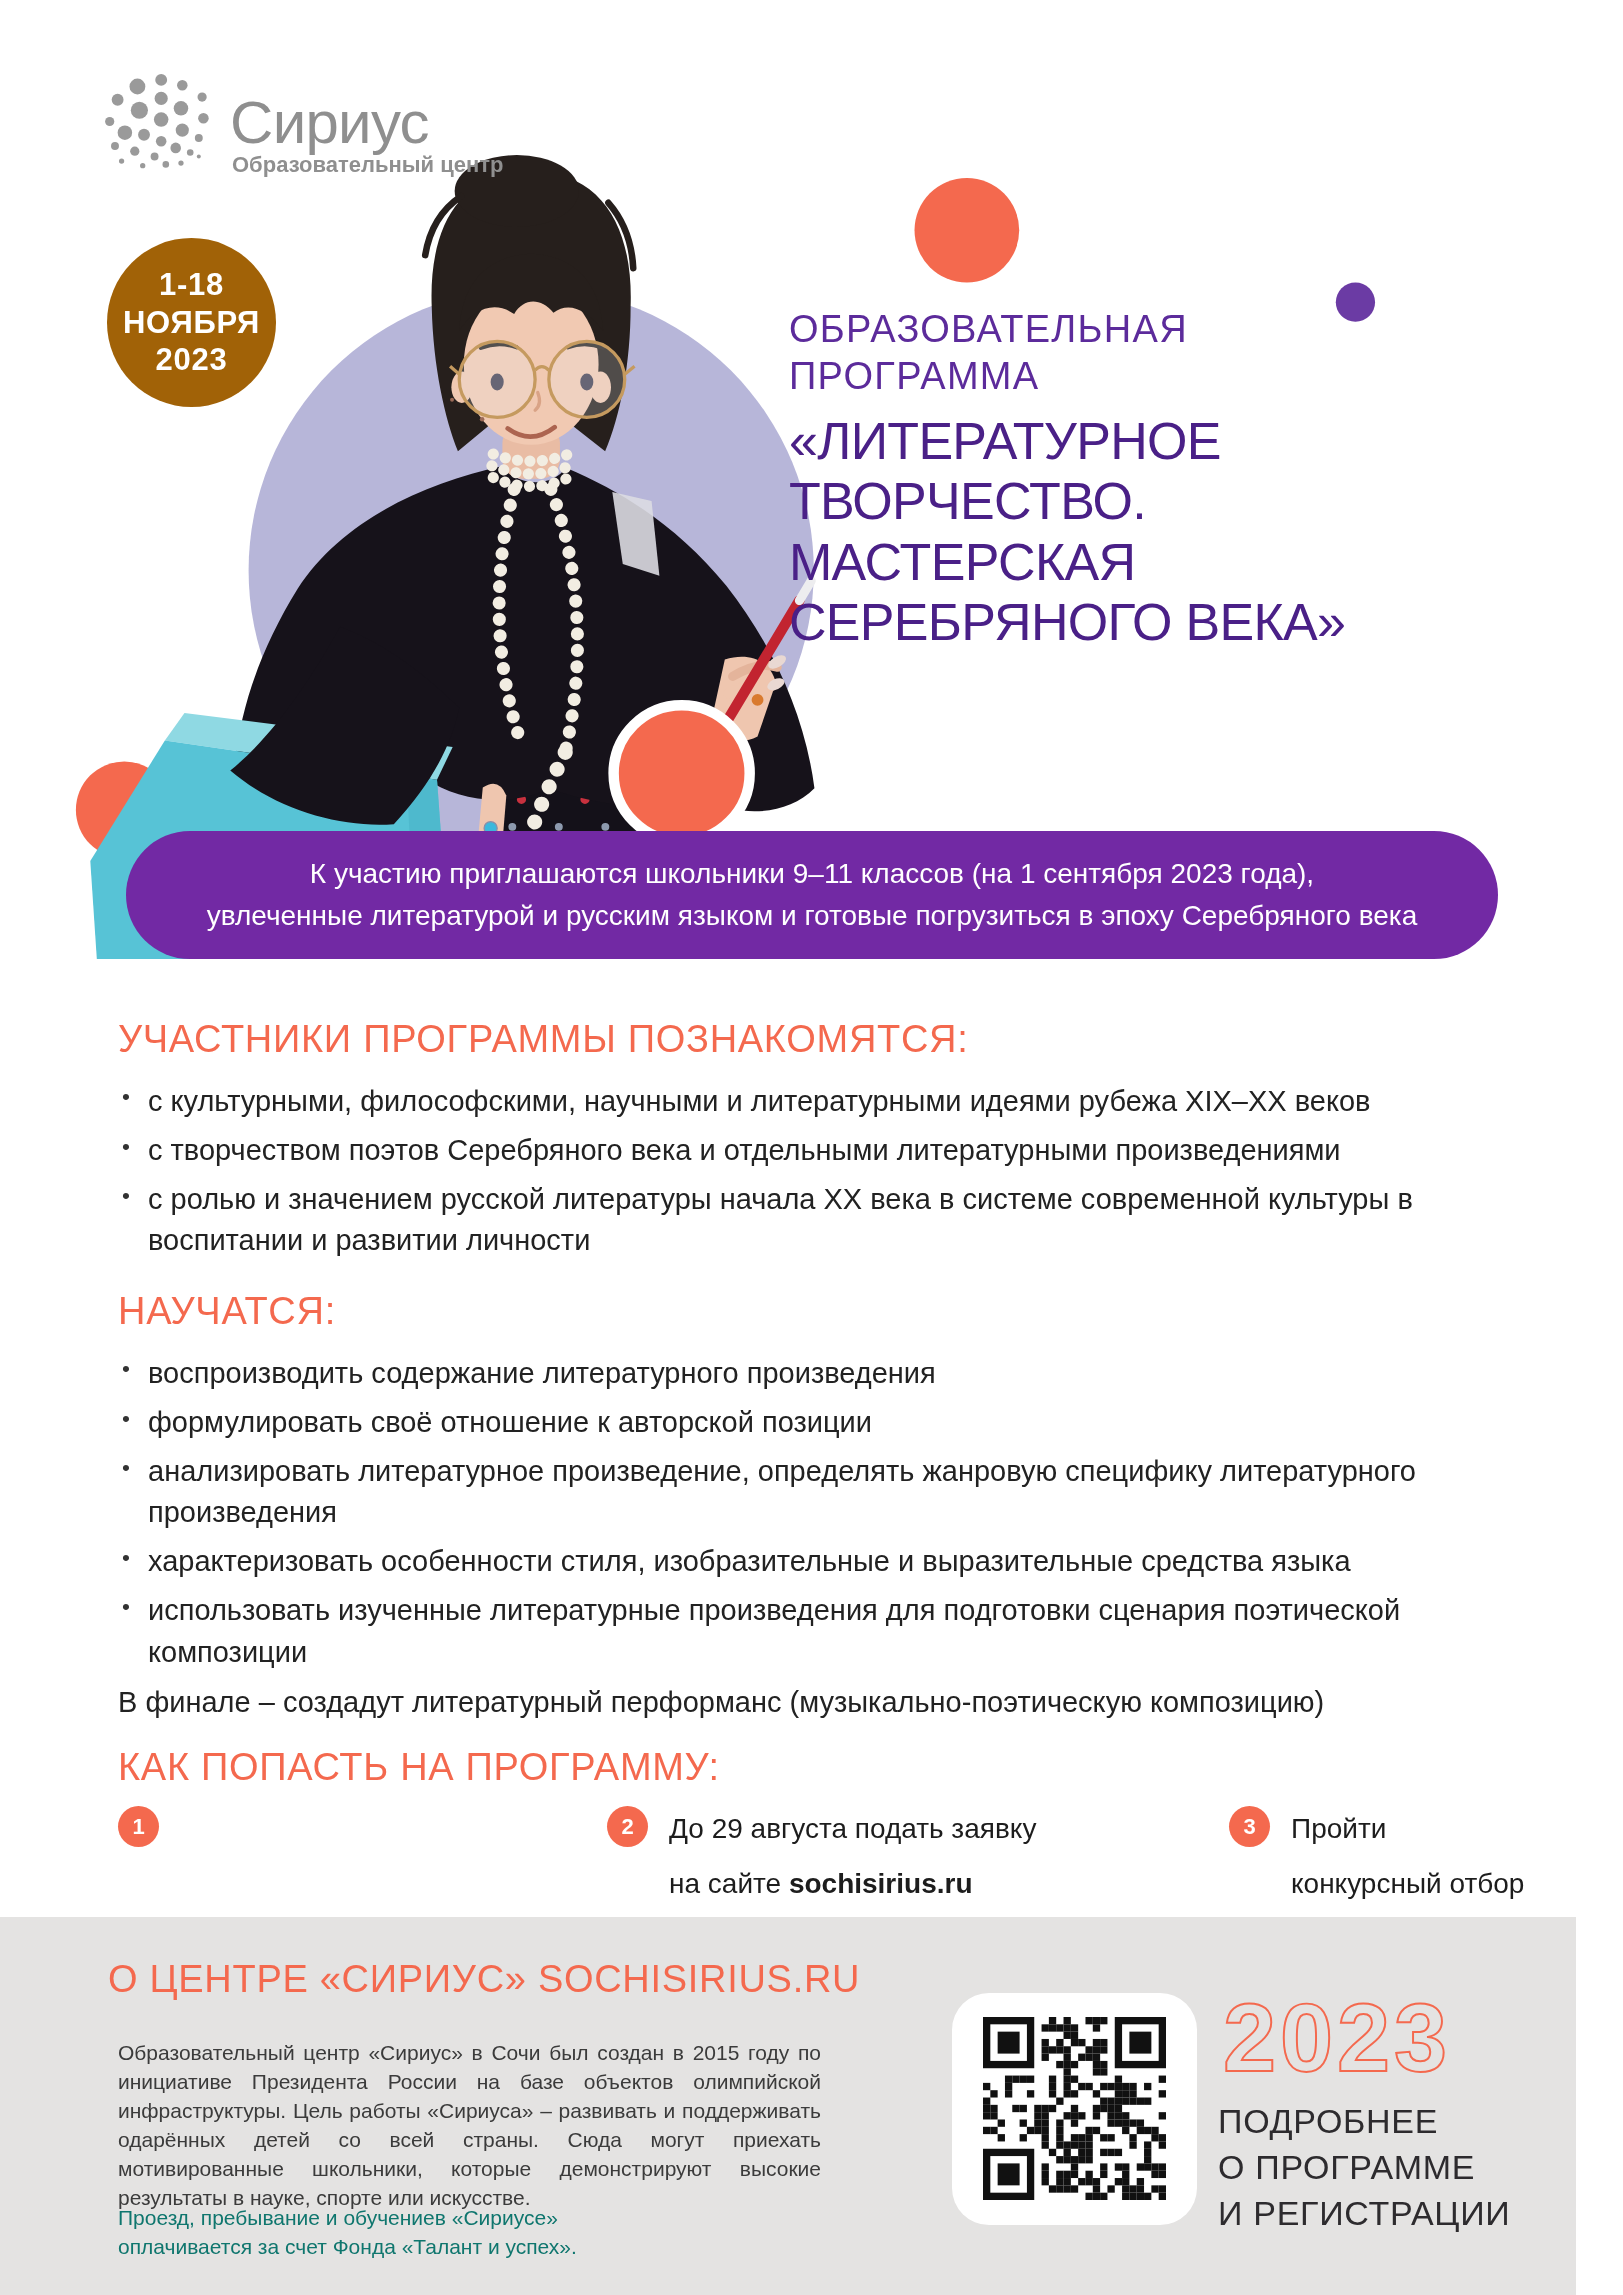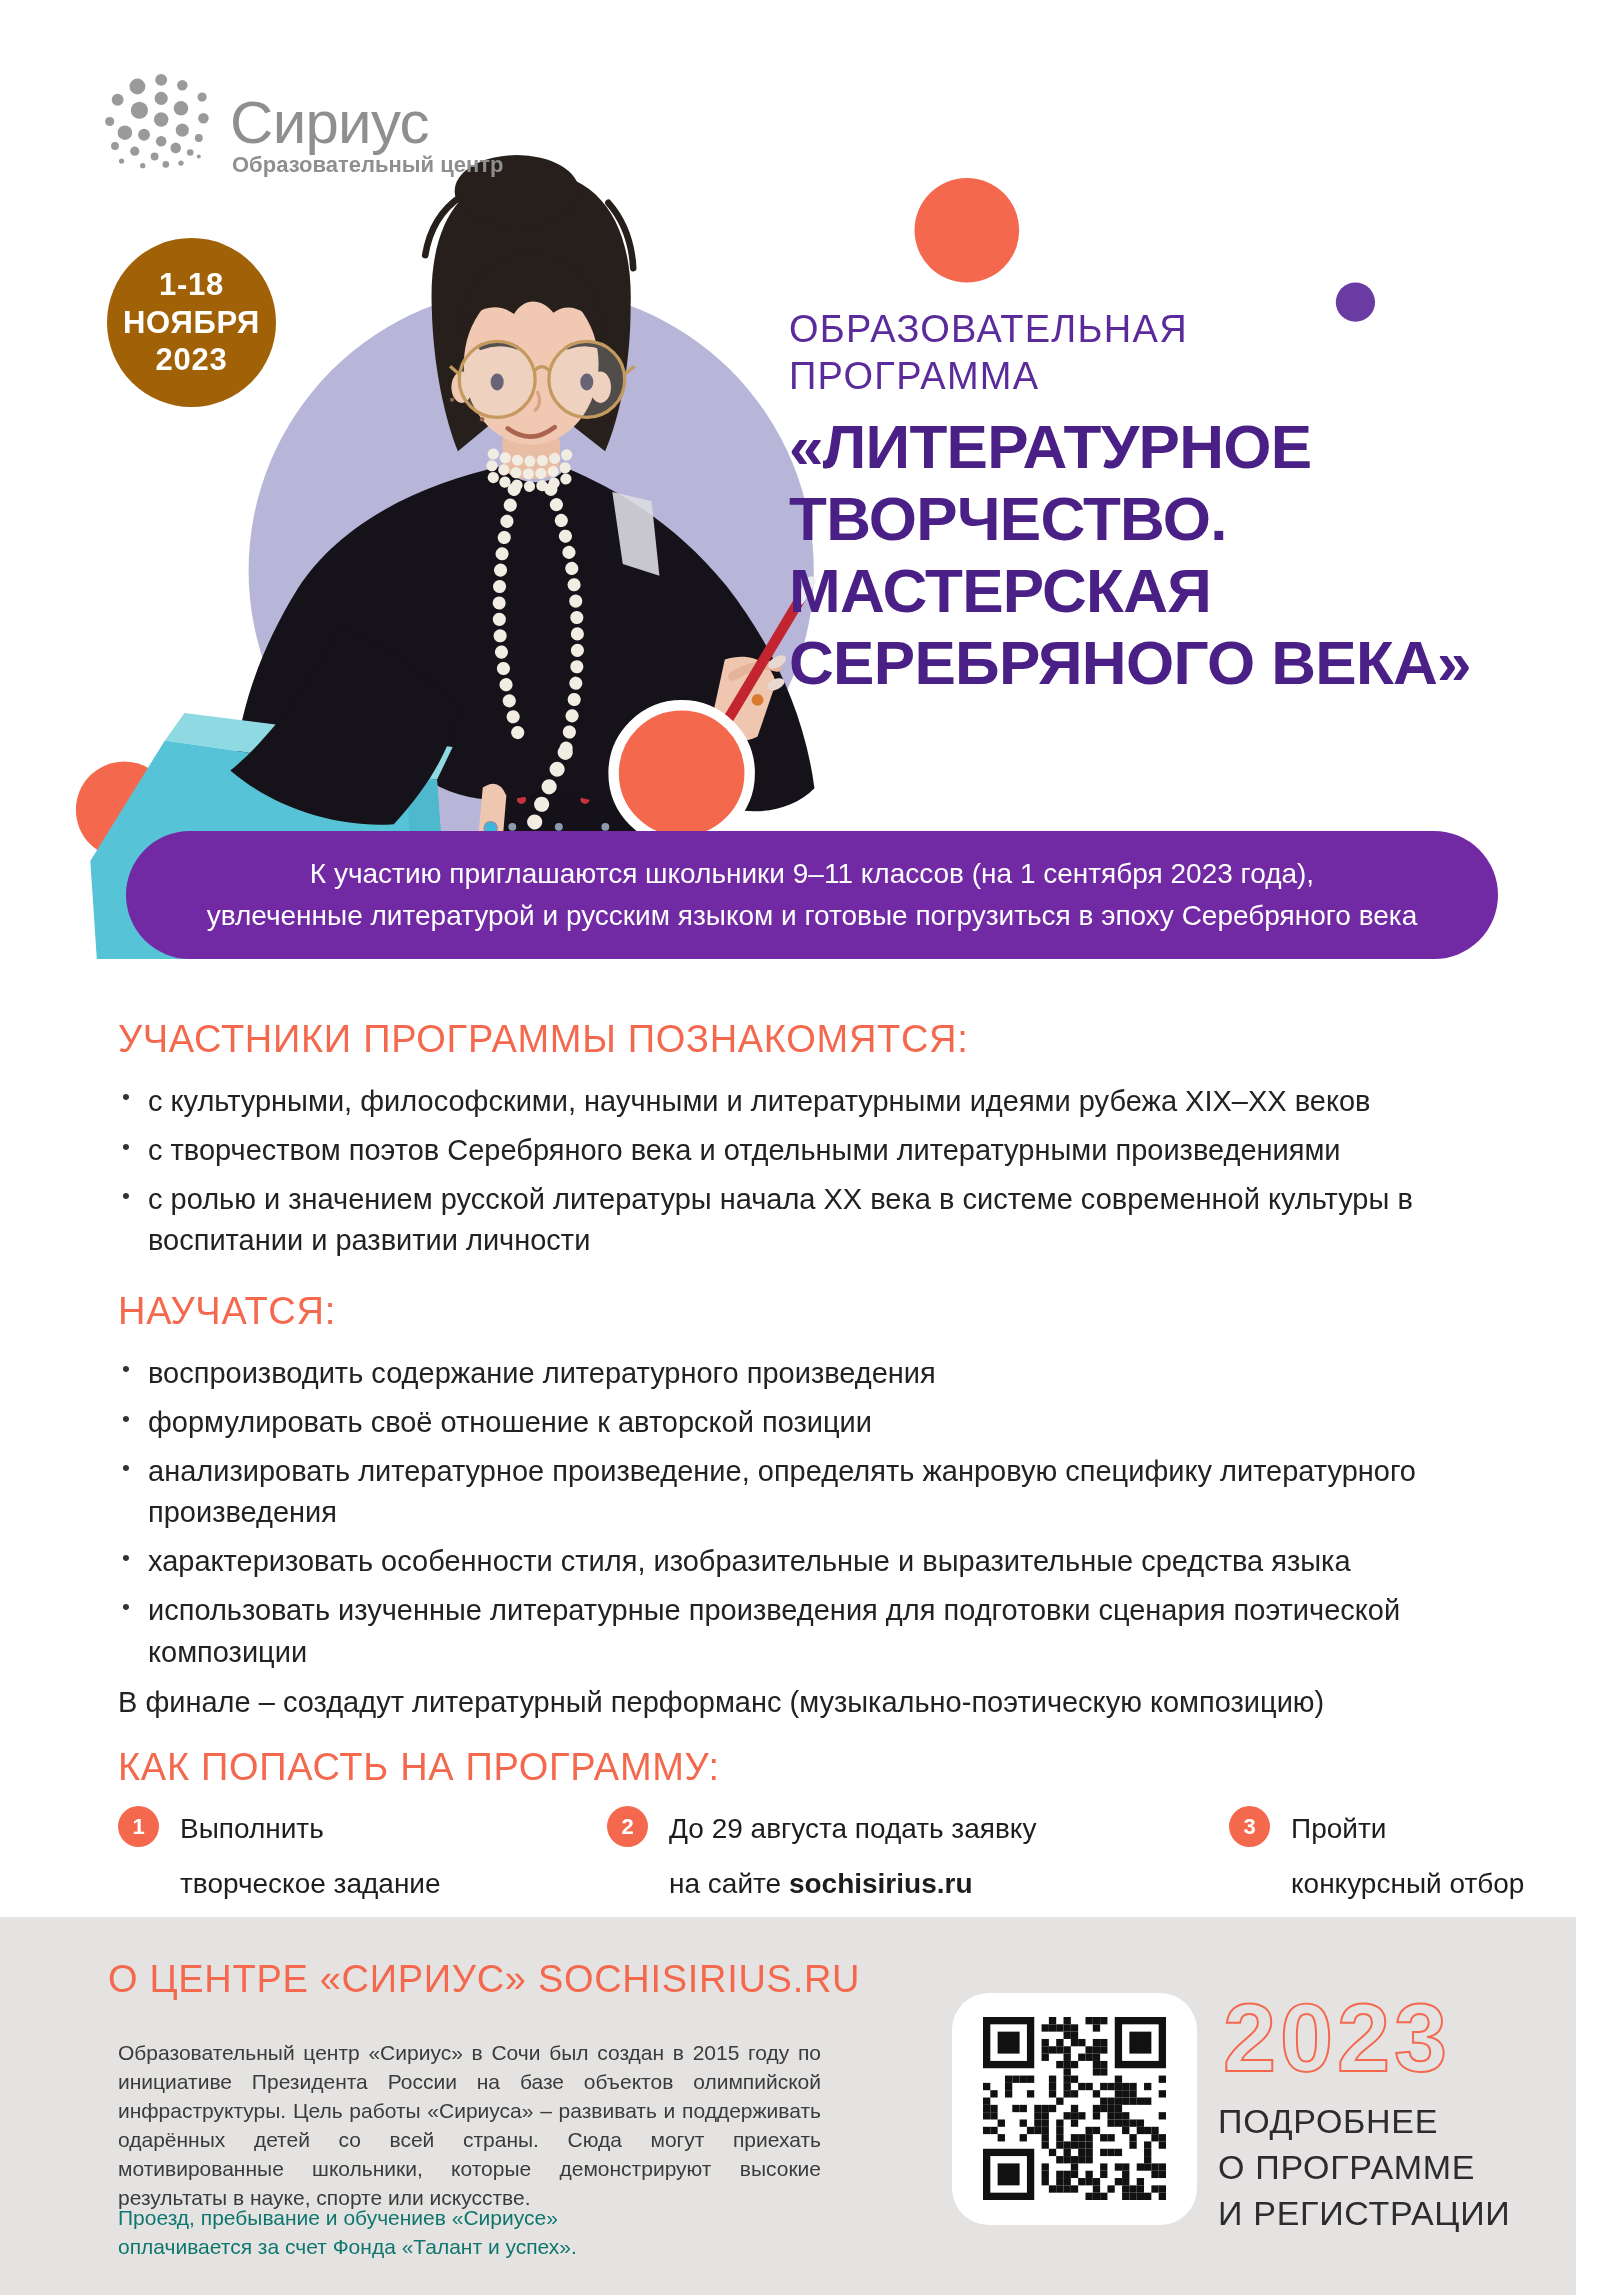--- a/index.html
+++ b/index.html
@@ -11,21 +11,21 @@
   #logo-mark{left:103px;top:72px;width:119px;height:99px;z-index:2;}
   #logo-name{left:230px;top:88px;font-size:60px;font-weight:500;color:#8f8f8f;letter-spacing:-0.7px;z-index:2;}
   #logo-sub{left:232px;top:152px;font-size:22px;font-weight:600;color:#8f8f8f;z-index:2;}
 
   
   #hero-art{left:0;top:0;width:1623px;height:959px;z-index:1;}
   #date-badge{left:107px;top:238px;width:169px;height:169px;border-radius:50%;background:#a16207;
       color:#fff;display:flex;flex-direction:column;align-items:center;justify-content:center;
       font-weight:bold;font-size:31px;line-height:1.22;letter-spacing:0.7px;z-index:3;text-align:center;}
   #kicker{left:789px;top:306px;font-size:38px;color:#5c2b9b;line-height:1.24;letter-spacing:1.3px;z-index:2;}
-  #title{left:789px;top:411px;font-size:62px;font-weight:700;color:#4a2087;line-height:1.16;
+  #title{left:789px;top:411px;font-size:52px;font-weight:400;color:#4a2087;line-height:1.16;
       letter-spacing:-0.7px;z-index:2;margin:0;}
   #banner{left:126px;top:831px;width:1372px;height:128px;background:#7229a4;border-radius:64px;
       color:#ffffff;display:flex;flex-direction:column;justify-content:center;align-items:center;
       font-size:28px;line-height:1.5;z-index:5;text-align:center;}
 
   
   .sec-heading{color:#f4694e;font-size:38px;letter-spacing:0.7px;font-weight:400;margin:0;z-index:2;}
   #h-know{left:118px;top:1018px;}
   #h-learn{left:118px;top:1290px;}
   #h-apply{left:118px;top:1746px;}
@@ -237,24 +237,20 @@
     <li>характеризовать особенности стиля, изобразительные и выразительные средства языка</li>
     <li>использовать изученные литературные произведения для подготовки сценария поэтической композиции</li>
   </ul>
 
   <div id="finale" class="abs">В финале – создадут литературный перформанс (музыкально-поэтическую композицию)</div>
 
   <h2 id="h-apply" class="abs sec-heading">КАК ПОПАСТЬ НА ПРОГРАММУ:</h2>
 
   <div id="step-1" class="abs step">
     <div class="step-num">1</div>
-    <div class="step-text">
-      <div>Выполнить</div>
-      <div>творческое задание</div>
-    </div>
   </div>
 
   <div id="step-2" class="abs step">
     <div class="step-num">2</div>
     <div class="step-text">
       <div>До 29 августа подать заявку</div>
       <div><span>на сайте </span><span class="step-bold">sochisirius.ru</span></div>
     </div>
   </div>
 

